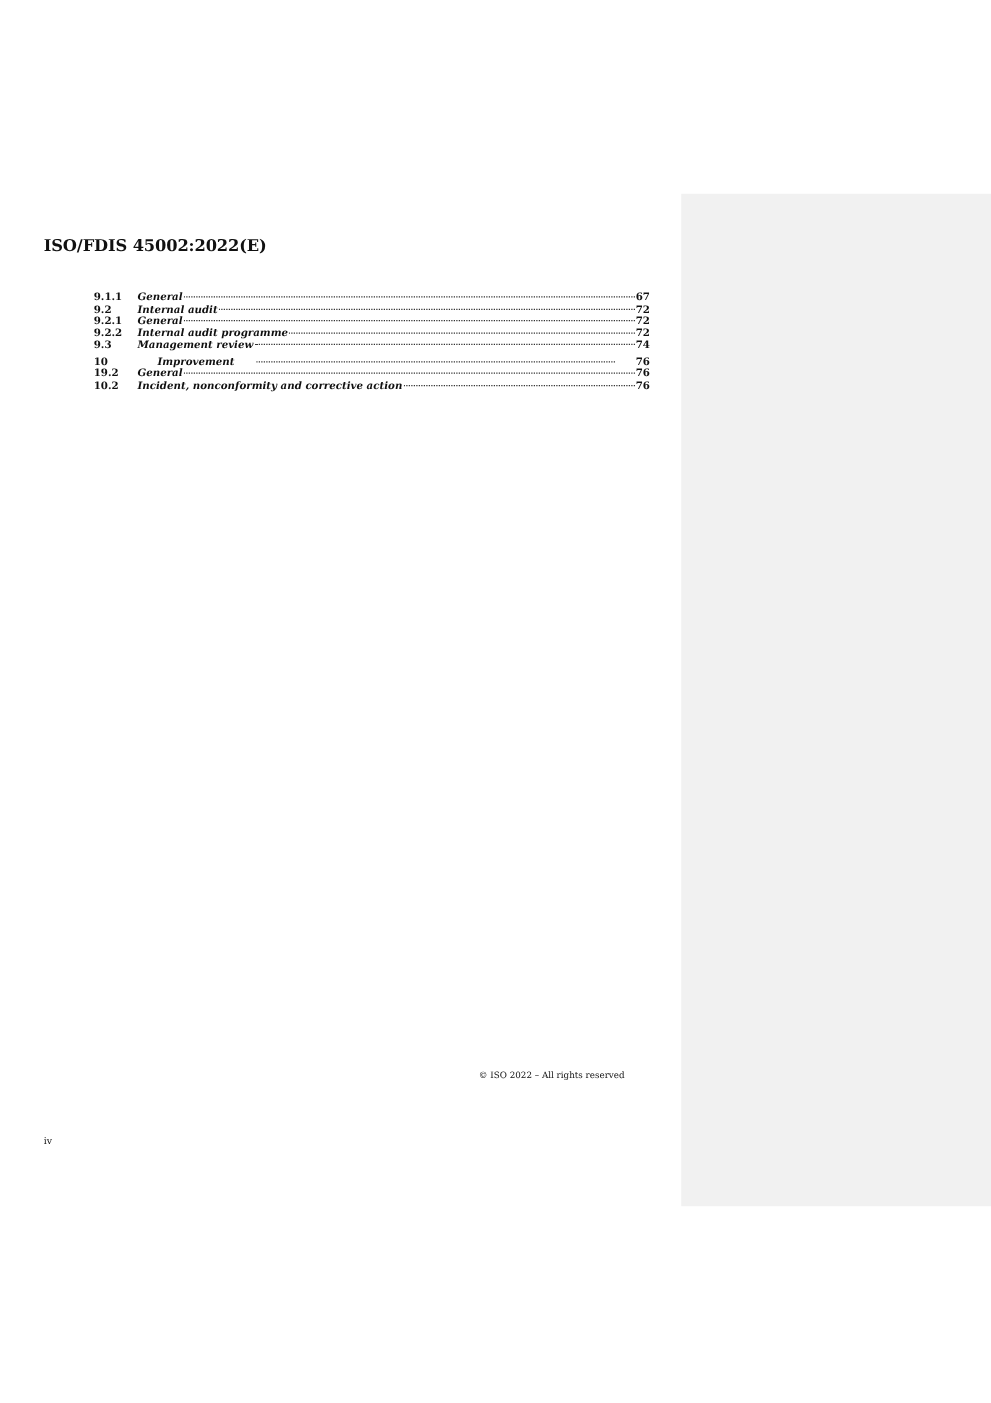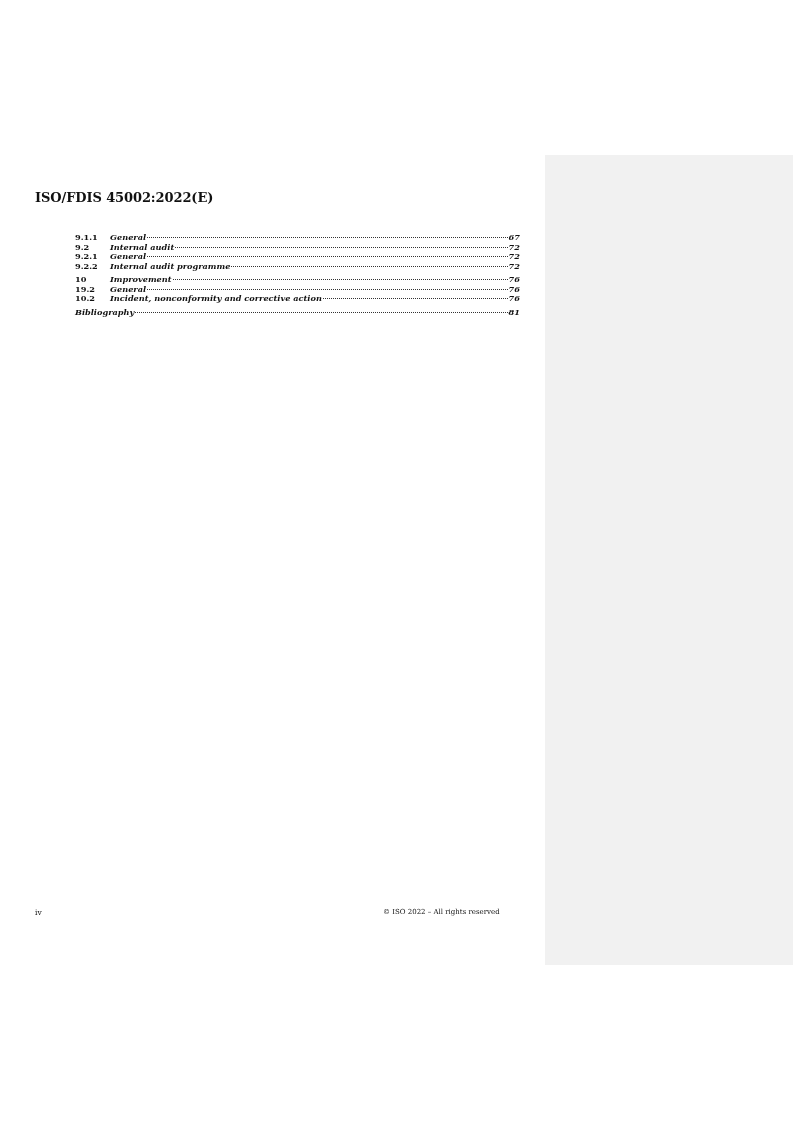--- a/index.html
+++ b/index.html
@@ -42,20 +42,21 @@
   }
   .toc-row {
     display: flex;
     align-items: baseline;
     height: 9.4px;
     line-height: 9.4px;
     white-space: nowrap;
   }
   .toc-row.gap-before {
     margin-top: 4.5px;
+    gap: 16px;
   }
   .toc-num {
     width: 35px;
     flex: 0 0 35px;
   }
   .toc-title {
     flex: 0 0 auto;
     font-style: italic;
   }
   .toc-dots {
@@ -69,32 +70,31 @@
     content: "";
     position: absolute;
     left: 0;
     right: 0;
     bottom: 2px;
     border-bottom: 1px dotted #333;
   }
   .toc-page {
     flex: 0 0 auto;
     text-align: center;
-    font-style: italic;
   }
   .footer-left {
     position: absolute;
     left: 35px;
     top: 908px;
     font-size: 7.5px;
   }
   .footer-right {
     position: absolute;
     left: 383px;
-    top: 908px;
+    top: 856px;
     font-size: 7px;
   }
 </style>
 </head>
 <body>
 
 <div class="comment-pane"></div>
 
 <div class="doc-header">ISO/FDIS 45002:2022(E)</div>
 
@@ -116,39 +116,40 @@
     <span class="toc-title">General</span>
     <span class="toc-dots"></span>
     <span class="toc-page">72</span>
   </div>
   <div class="toc-row">
     <span class="toc-num">9.2.2</span>
     <span class="toc-title">Internal audit programme</span>
     <span class="toc-dots"></span>
     <span class="toc-page">72</span>
   </div>
+  <div class="toc-row">
+    <span class="toc-num">9.3</span>
+    <span class="toc-title">Management review</span>
+    <span class="toc-dots"></span>
+    <span class="toc-page">74</span>
+  </div>
   <div class="toc-row gap-before">
     <span class="toc-num">10</span>
     <span class="toc-title">Improvement</span>
     <span class="toc-dots"></span>
     <span class="toc-page">76</span>
   </div>
   <div class="toc-row">
     <span class="toc-num">19.2</span>
     <span class="toc-title">General</span>
     <span class="toc-dots"></span>
     <span class="toc-page">76</span>
   </div>
   <div class="toc-row">
     <span class="toc-num">10.2</span>
     <span class="toc-title">Incident, nonconformity and corrective action</span>
     <span class="toc-dots"></span>
     <span class="toc-page">76</span>
   </div>
-  <div class="toc-row gap-before">
-    <span class="toc-title">Bibliography</span>
-    <span class="toc-dots"></span>
-    <span class="toc-page">81</span>
-  </div>
 </div>
 
 <div class="footer-left">iv</div>
 <div class="footer-right">© ISO 2022 – All rights reserved</div>
 
 </body></html>

